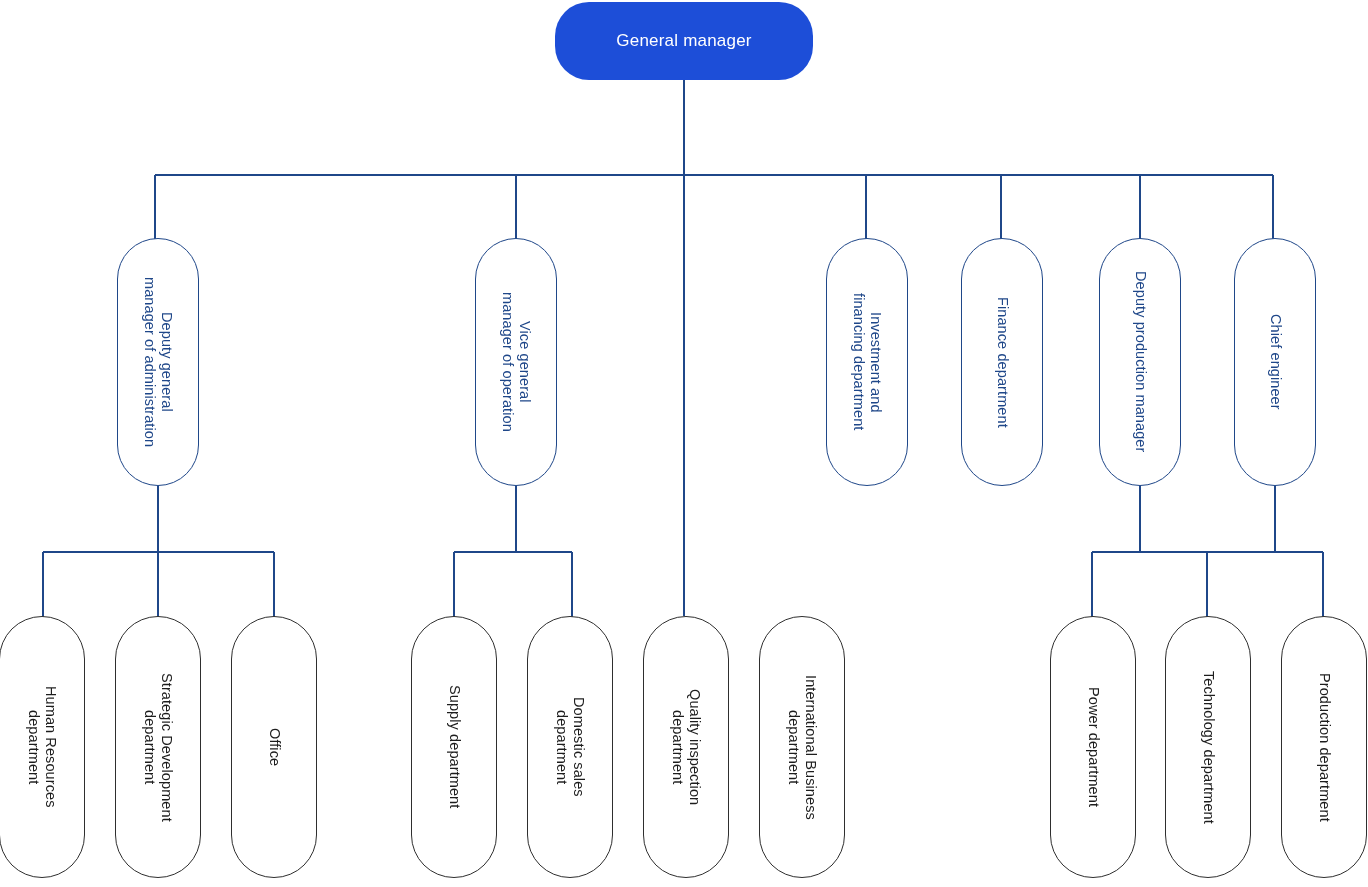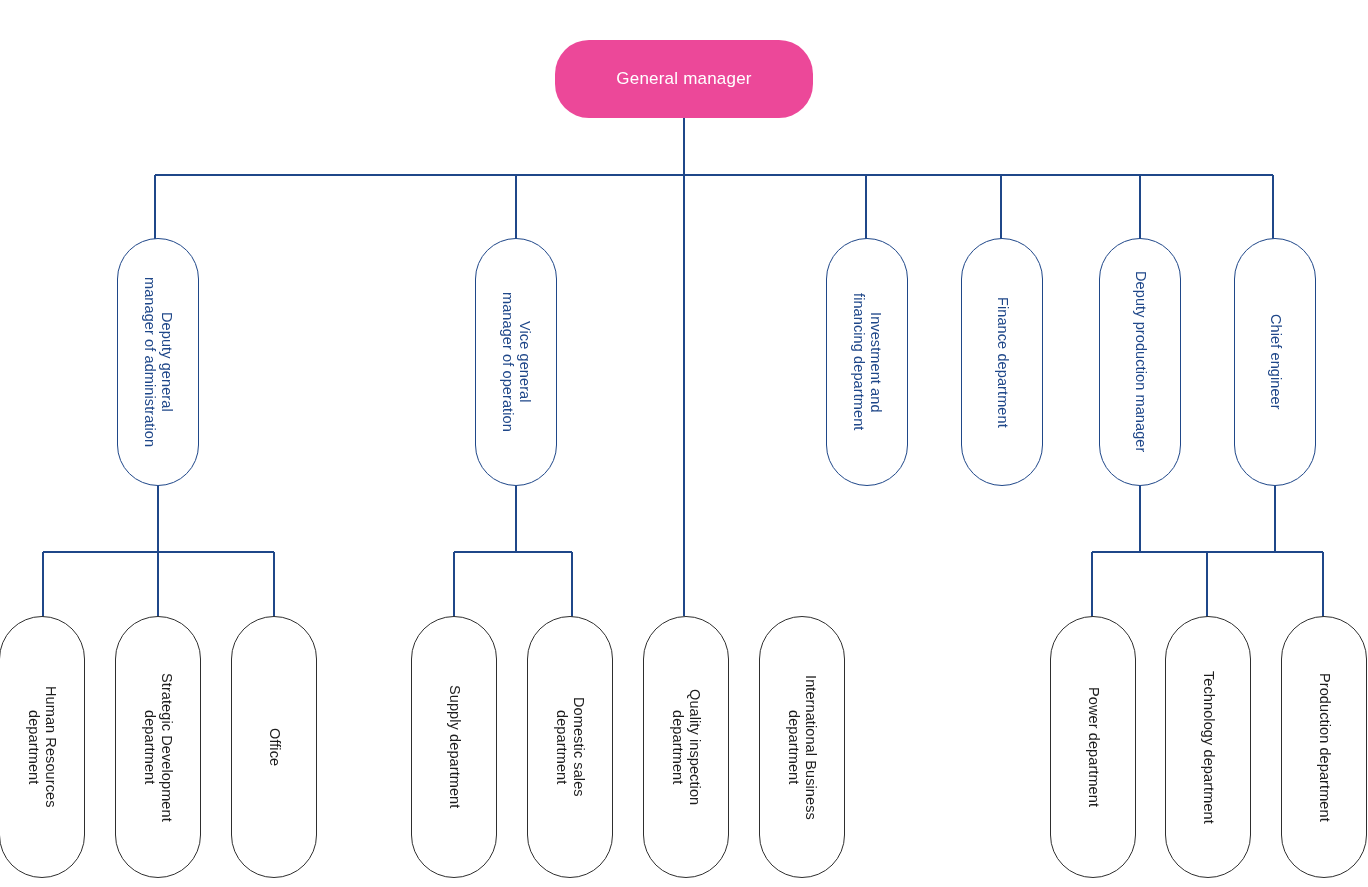--- a/index.html
+++ b/index.html
@@ -27,24 +27,23 @@
   .node {
     position: absolute;
     box-sizing: border-box;
     background: #ffffff;
     display: flex;
     align-items: center;
     justify-content: center;
     overflow: hidden;
   }
   .node-root {
-    background: #ec4899;
+    background: #1d4ed8;
     border: none;
     border-radius: 34px;
-    margin-top: 38px;
   }
   .node-level2 {
     border: 1.6px solid #1f4789;
     border-radius: 200px;
   }
   .node-level3 {
     border: 1.7px solid #2e2e2e;
     border-radius: 200px;
   }
   .node-label {

